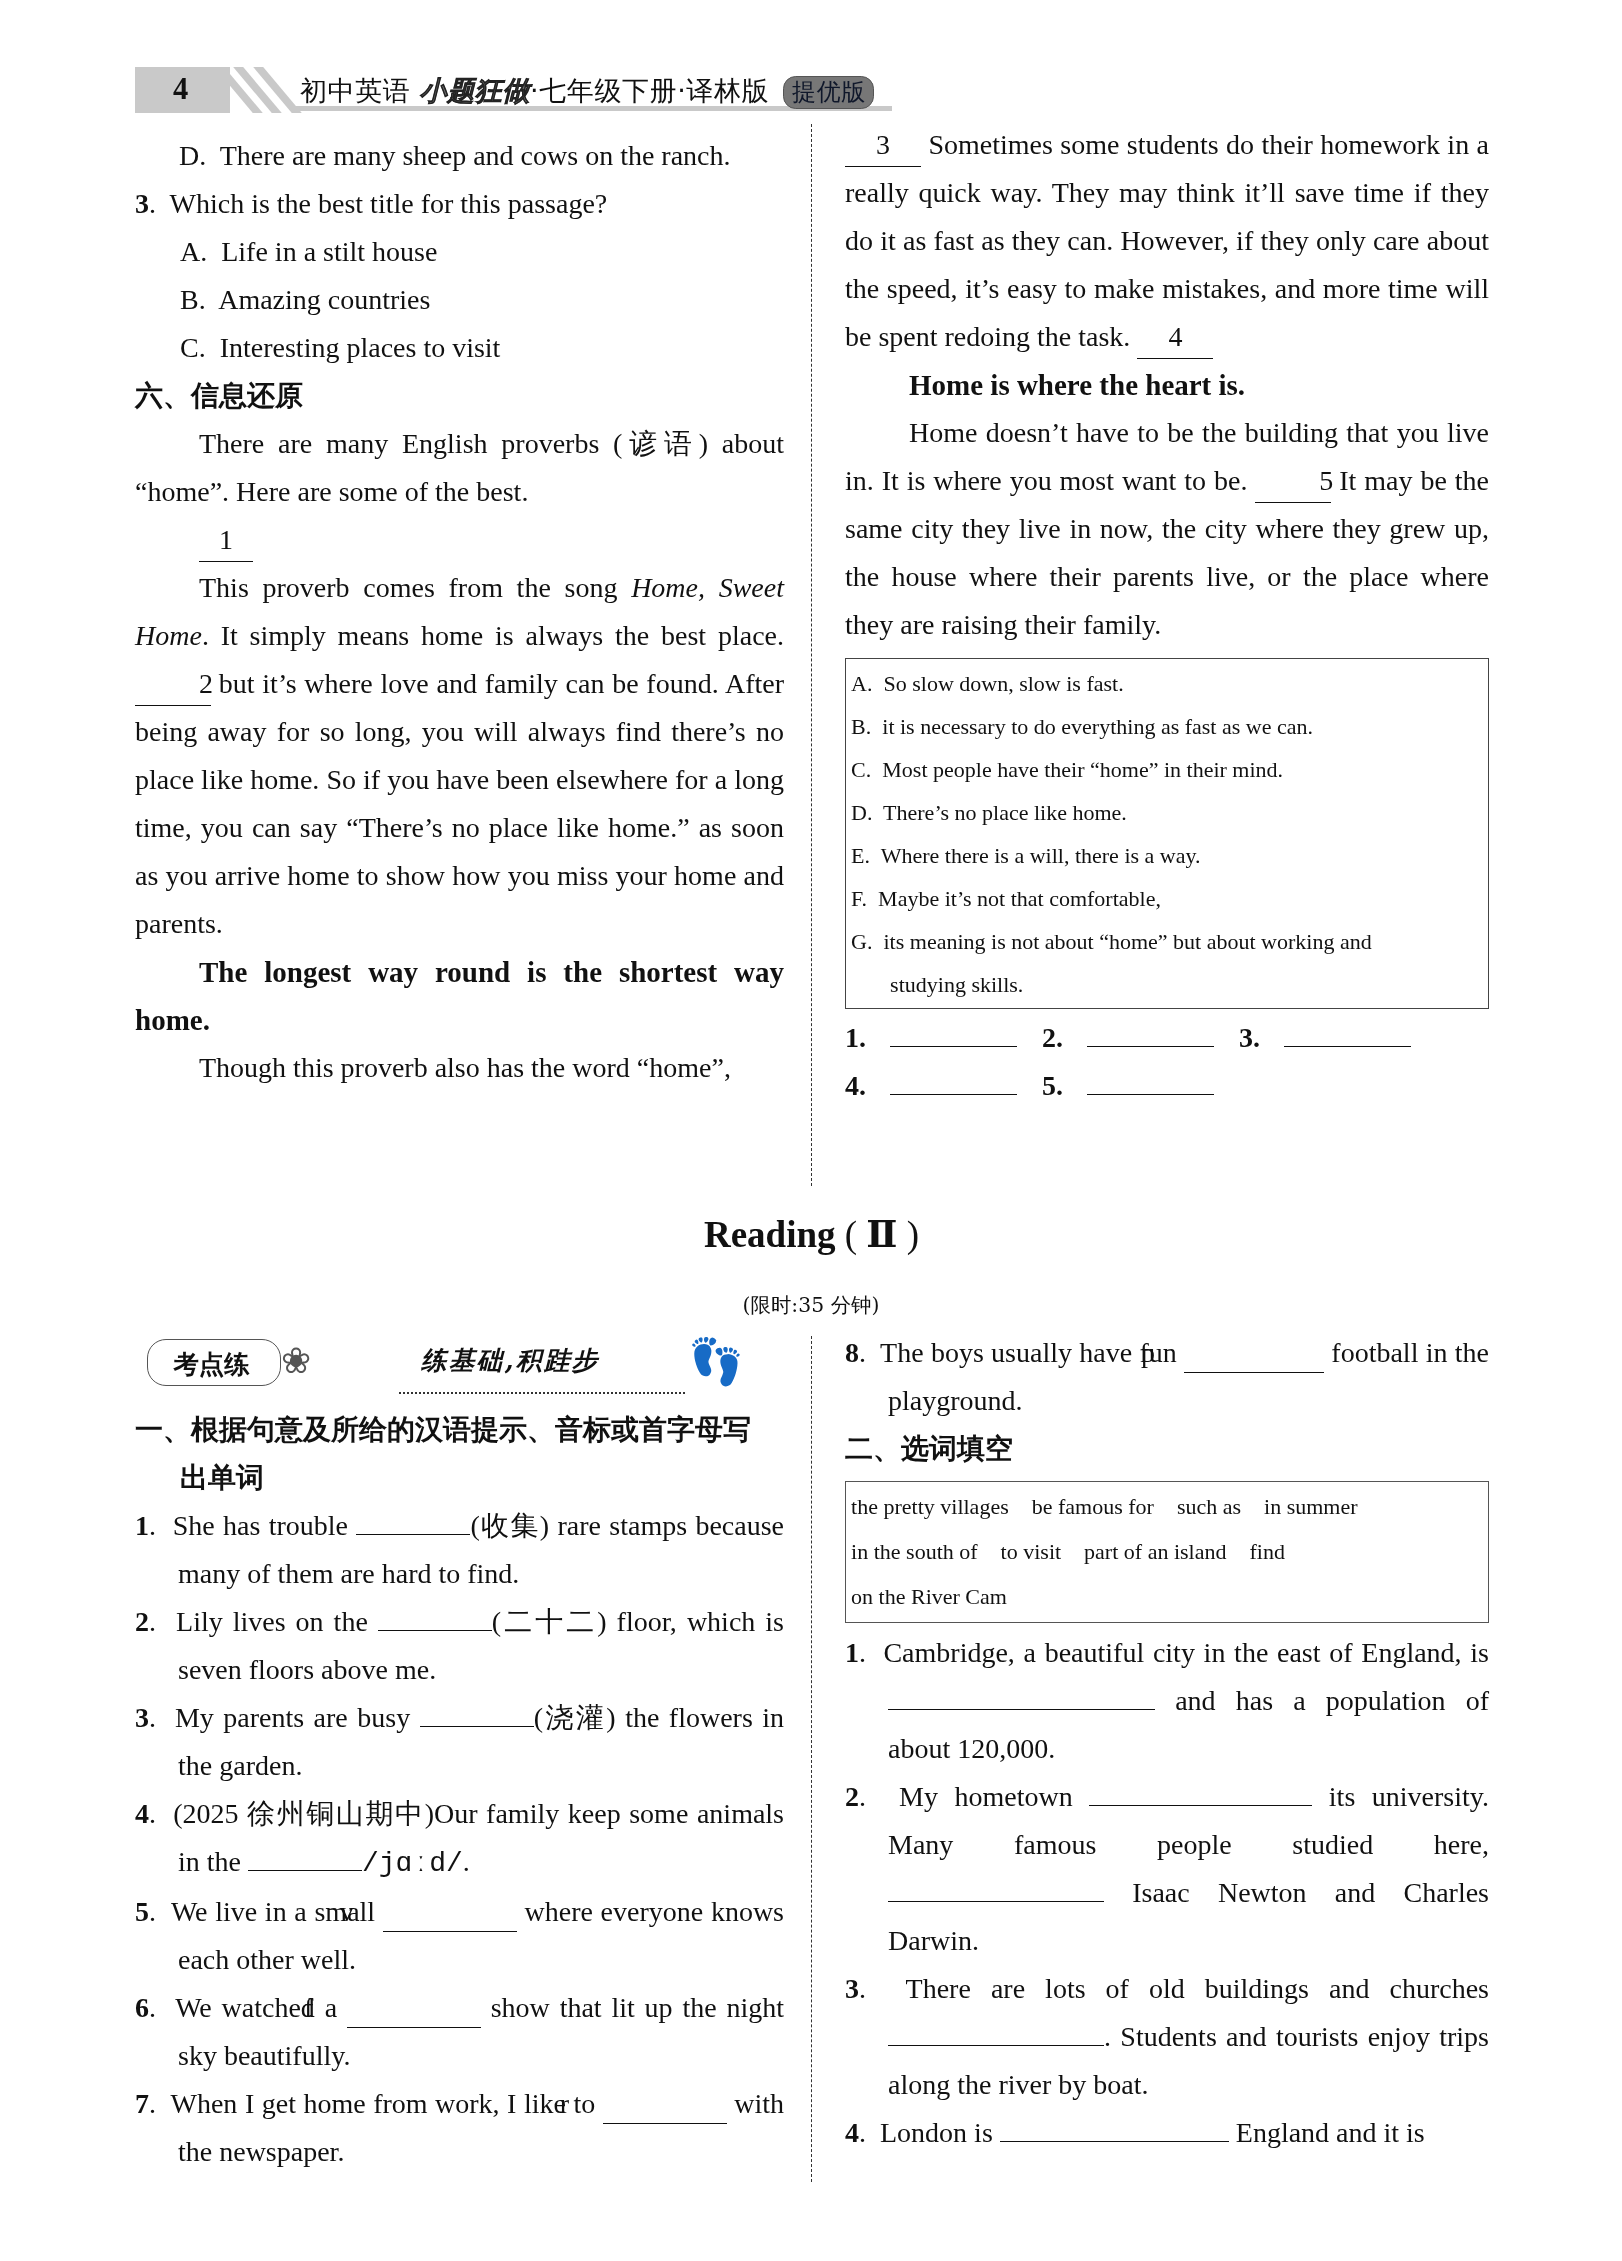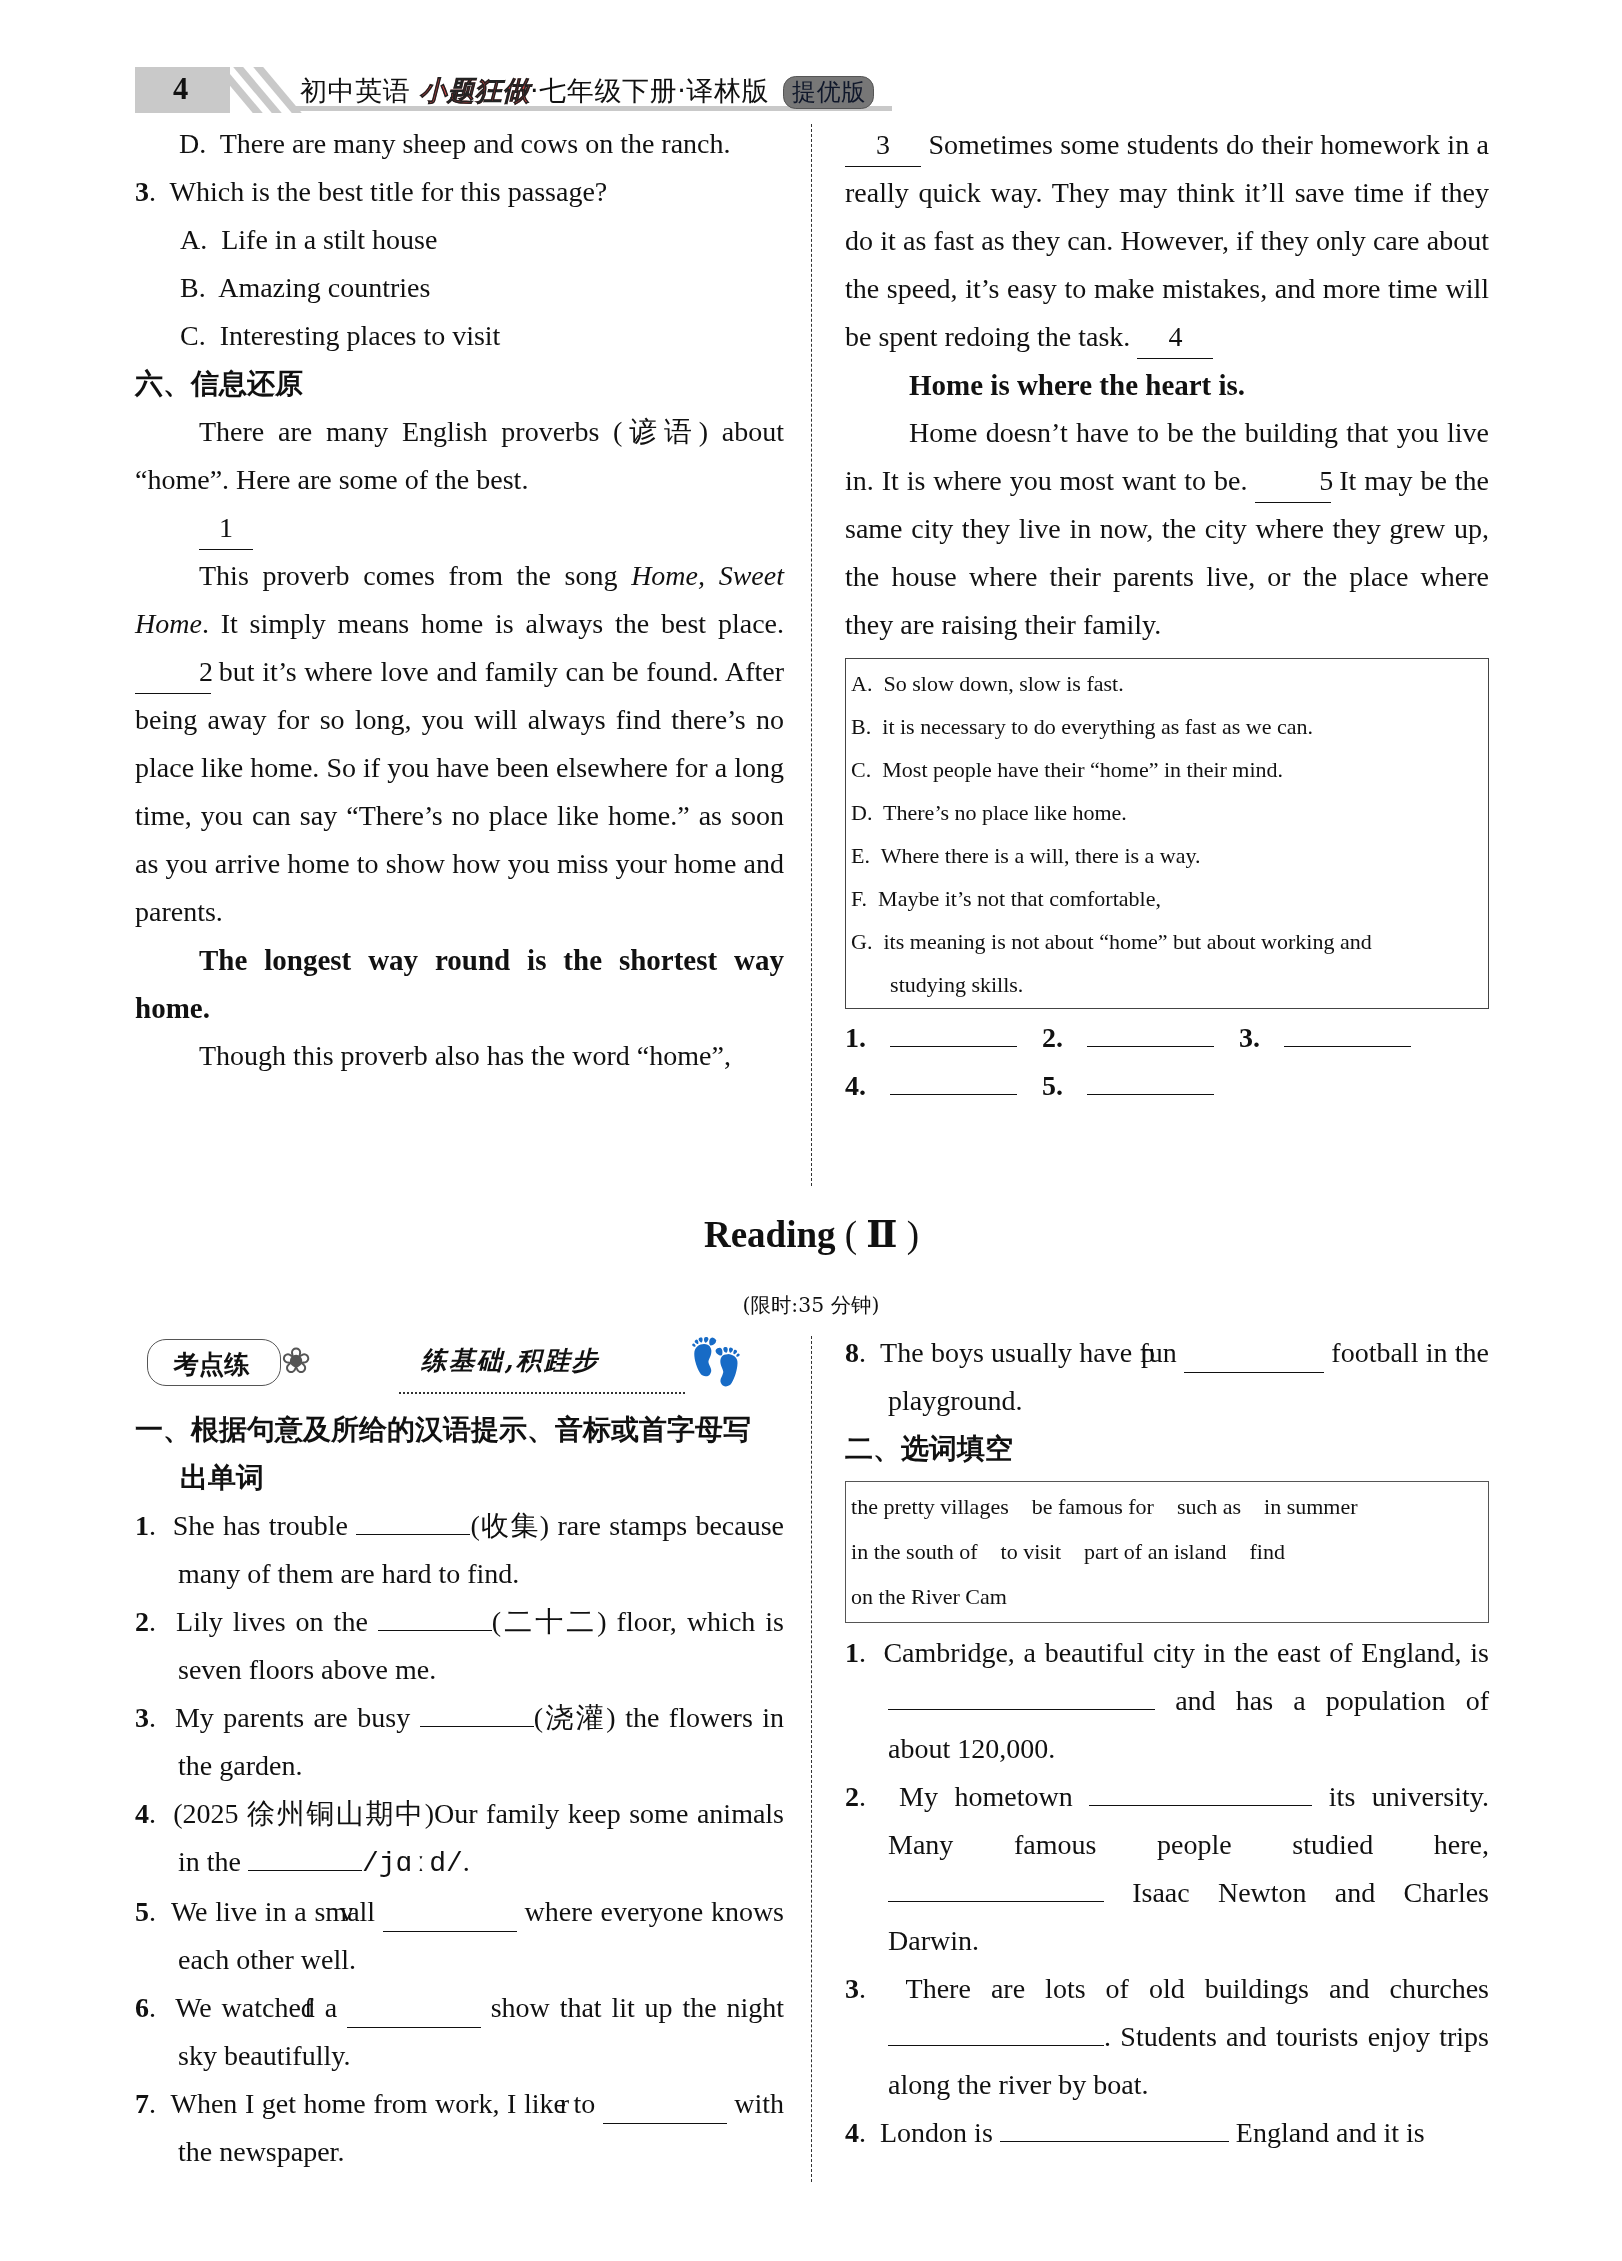--- a/index.html
+++ b/index.html
@@ -7,21 +7,21 @@
   body { position: relative; font-family: "Liberation Serif", "DejaVu Serif", serif; color: #111; }
 
   
   .hdr { position: absolute; left: 135px; top: 67px; width: 757px; height: 46px; }
   .hdr-num-box { position: absolute; left: 0; top: 0; width: 95px; height: 46px; background: #c9c9c9; }
   .hdr-num { position: absolute; left: 38px; top: 5.1px; font-size: 30.5px; font-weight: bold; font-family: "Liberation Serif", serif; }
   .hdr-stripes { position: absolute; left: 95px; top: 0; width: 76px; height: 46px; overflow: hidden; }
   .hdr-stripes span { position: absolute; top: -6.4px; width: 10.2px; height: 64px; background: #c9c9c9; transform: skewX(40deg); }
   .hdr-underline { position: absolute; left: 159px; top: 39px; width: 598px; height: 5.1px; background: #c9c9c9; }
   .hdr-title { position: absolute; left: 165px; top: 6.4px; font-size: 27px; font-family: "DejaVu Sans", sans-serif; letter-spacing: 0.6px; white-space: nowrap; }
-  .hdr-title .logo { font-weight: bold; color: #ef4444; font-style: italic; -webkit-text-stroke: 0.6px #222; }
+  .hdr-title .logo { font-weight: bold; color: #737373; font-style: italic; -webkit-text-stroke: 0.6px #222; }
   .hdr-badge { display: inline-block; background: #777; color: #0f172a; border-radius: 12.7px; padding: 0 7.6px; margin-left: 5.1px; font-size: 24px; line-height: 30.5px; border: 1.3px solid #555; }
 
   
   .col { position: absolute; font-size: 28px; line-height: 48px; text-align: justify; }
   .col-left { left: 135px; width: 649px; }
   .col-right { left: 845px; width: 644px; }
   .divider { position: absolute; left: 811px; width: 0; border-left: 1.9px dashed #333; }
 
   .indent { text-indent: 64px; }
   .hang { padding-left: 45px; text-indent: -45px; }
@@ -79,21 +79,21 @@
   <div class="hdr-underline"></div>
   <div class="hdr-title">
     <span>初中英语</span>
     <span class="logo">小题狂做</span><span>·七年级下册·译林版</span>
     <span class="hdr-badge">提优版</span>
   </div>
 </div>
 
 <div class="divider" style="top:124px;height:1062px"></div>
 
-<div class="col col-left" style="top:120px">
+<div class="col col-left" style="top:132px">
   <div class="opt2">
     <span>D.</span>&nbsp;
     <span>There are many sheep and cows on the ranch.</span>
   </div>
   <div class="hang" style="text-align:left">
     <span class="qn">3</span>.&nbsp;
     <span>Which is the best title for this passage?</span>
   </div>
   <div class="opt"><span>A.</span>&nbsp; <span>Life in a stilt house</span></div>
   <div class="opt"><span>B.</span>&nbsp; <span>Amazing countries</span></div>

